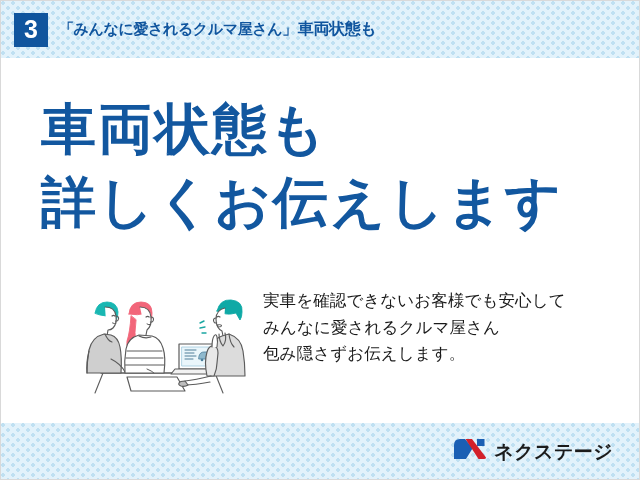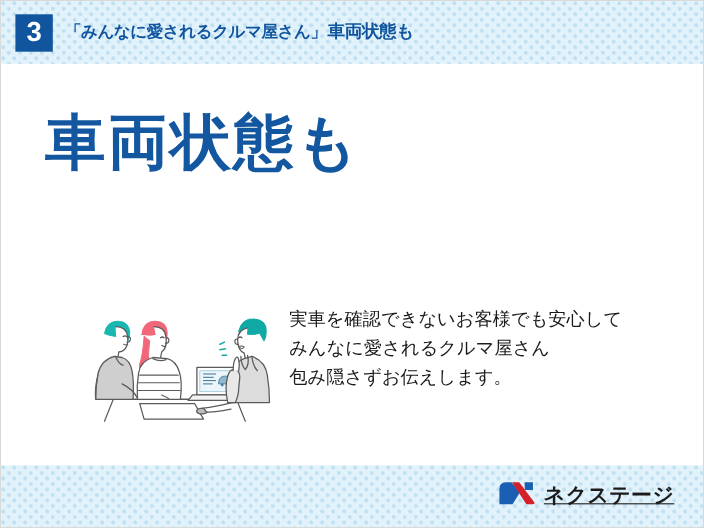--- a/index.html
+++ b/index.html
@@ -95,21 +95,21 @@
     line-height: 1.32;
     letter-spacing: 2px;
     white-space: nowrap;
   }
 
   
   #content-row {
     position: absolute;
     left: 0;
     right: 0;
-    top: 270px;
+    top: 280px;
     height: 120px;
   }
 
   
   #illustration {
     position: absolute;
     left: 58px;
     top: 0;
     width: 200px;
     height: 115px;
@@ -142,40 +142,40 @@
     gap: 7px;
   }
   #logo .mark { flex: none; display: block; }
   #logo .wordmark {
     font-size: 19px;
     font-weight: bold;
     color: #1b1b1b;
     letter-spacing: 0.4px;
     line-height: 1;
     white-space: nowrap;
-    text-decoration: underline;
   }
 </style>
 </head>
 <body>
 
 <div id="screen">
 
   <div id="header" class="dotband">
     <div class="inner">
       <div class="badge">3</div>
       <div class="head-line">
         <span class="head-main">「みんなに愛されるクルマ屋さん」</span>
         <span class="head-sub">車両状態も</span>
       </div>
     </div>
   </div>
 
   <div id="headline">
     <div class="hl">車両状態も</div>
+    <div class="hl">詳しくお伝えします</div>
   </div>
 
   <div id="content-row">
 
     <div id="illustration">
       <svg viewBox="0 0 200 115" width="200" height="115" aria-hidden="true">
         <g fill="none" stroke="#5b5b5b" stroke-width="1.15" stroke-linecap="round" stroke-linejoin="round">
 
           <path d="M42 92 L158 92" stroke-width="1.3"></path>
           <path d="M44 92 L36 112 M156 92 L164 112" stroke-width="1.1"></path>

